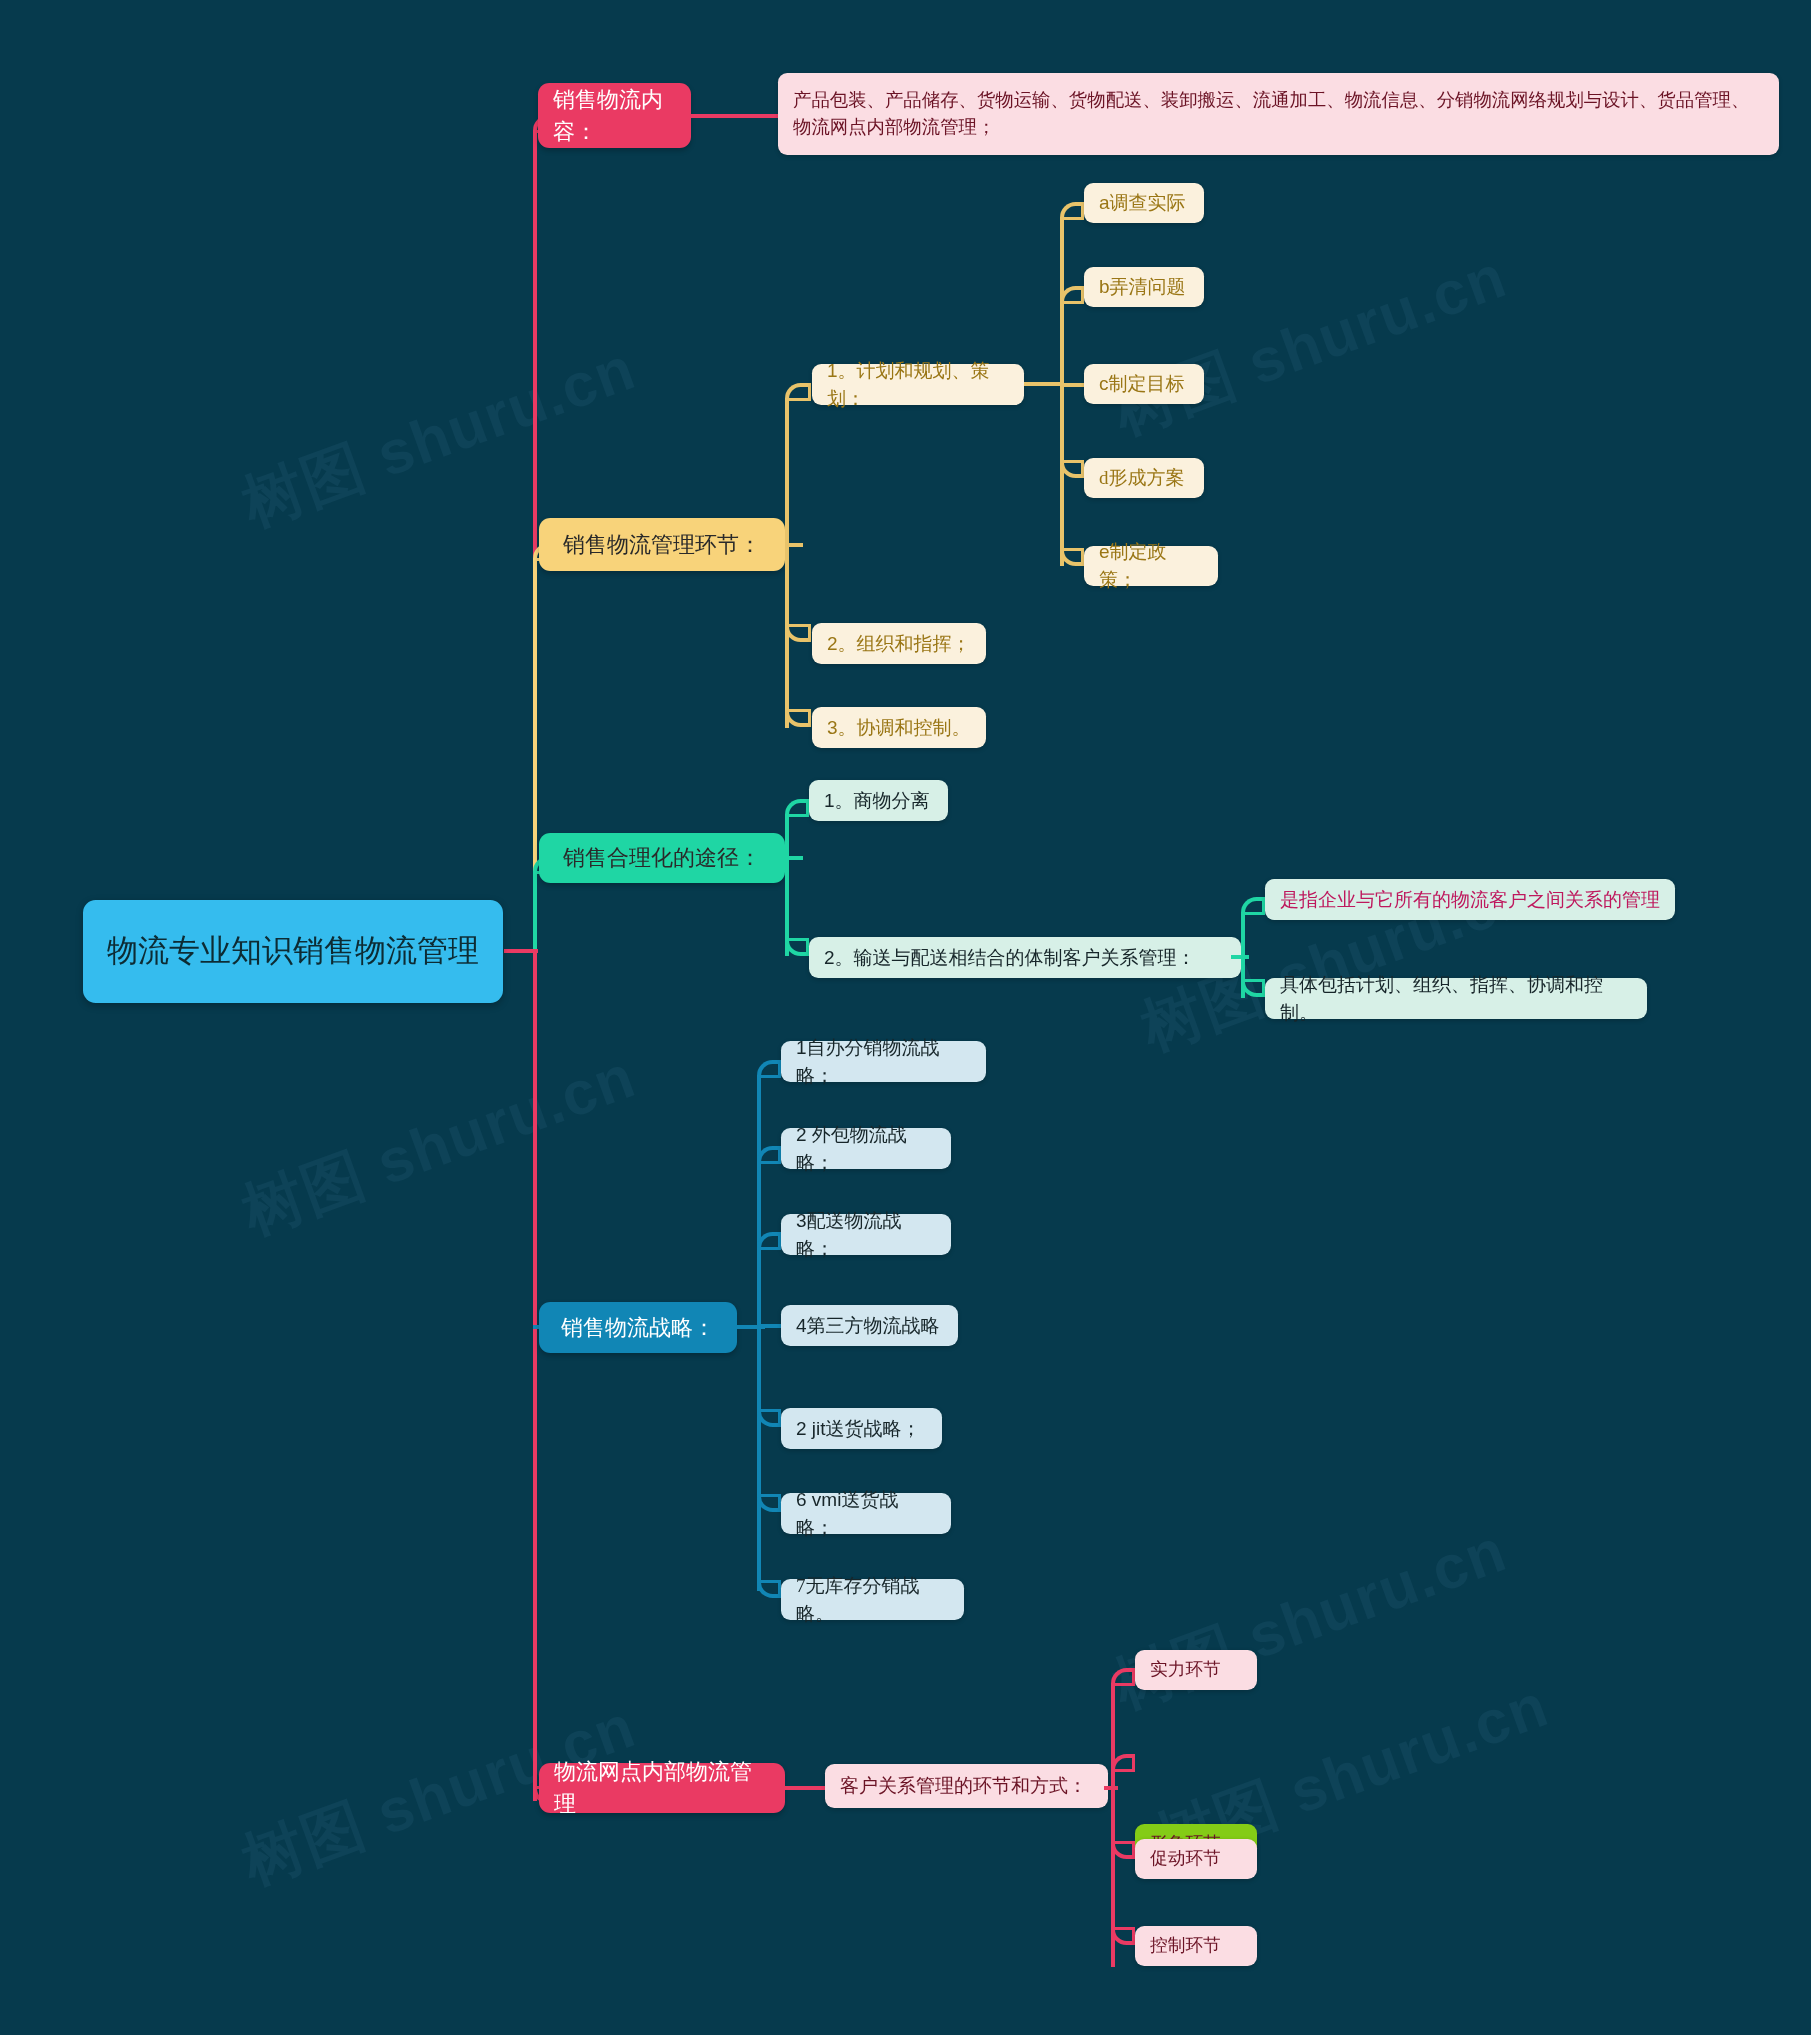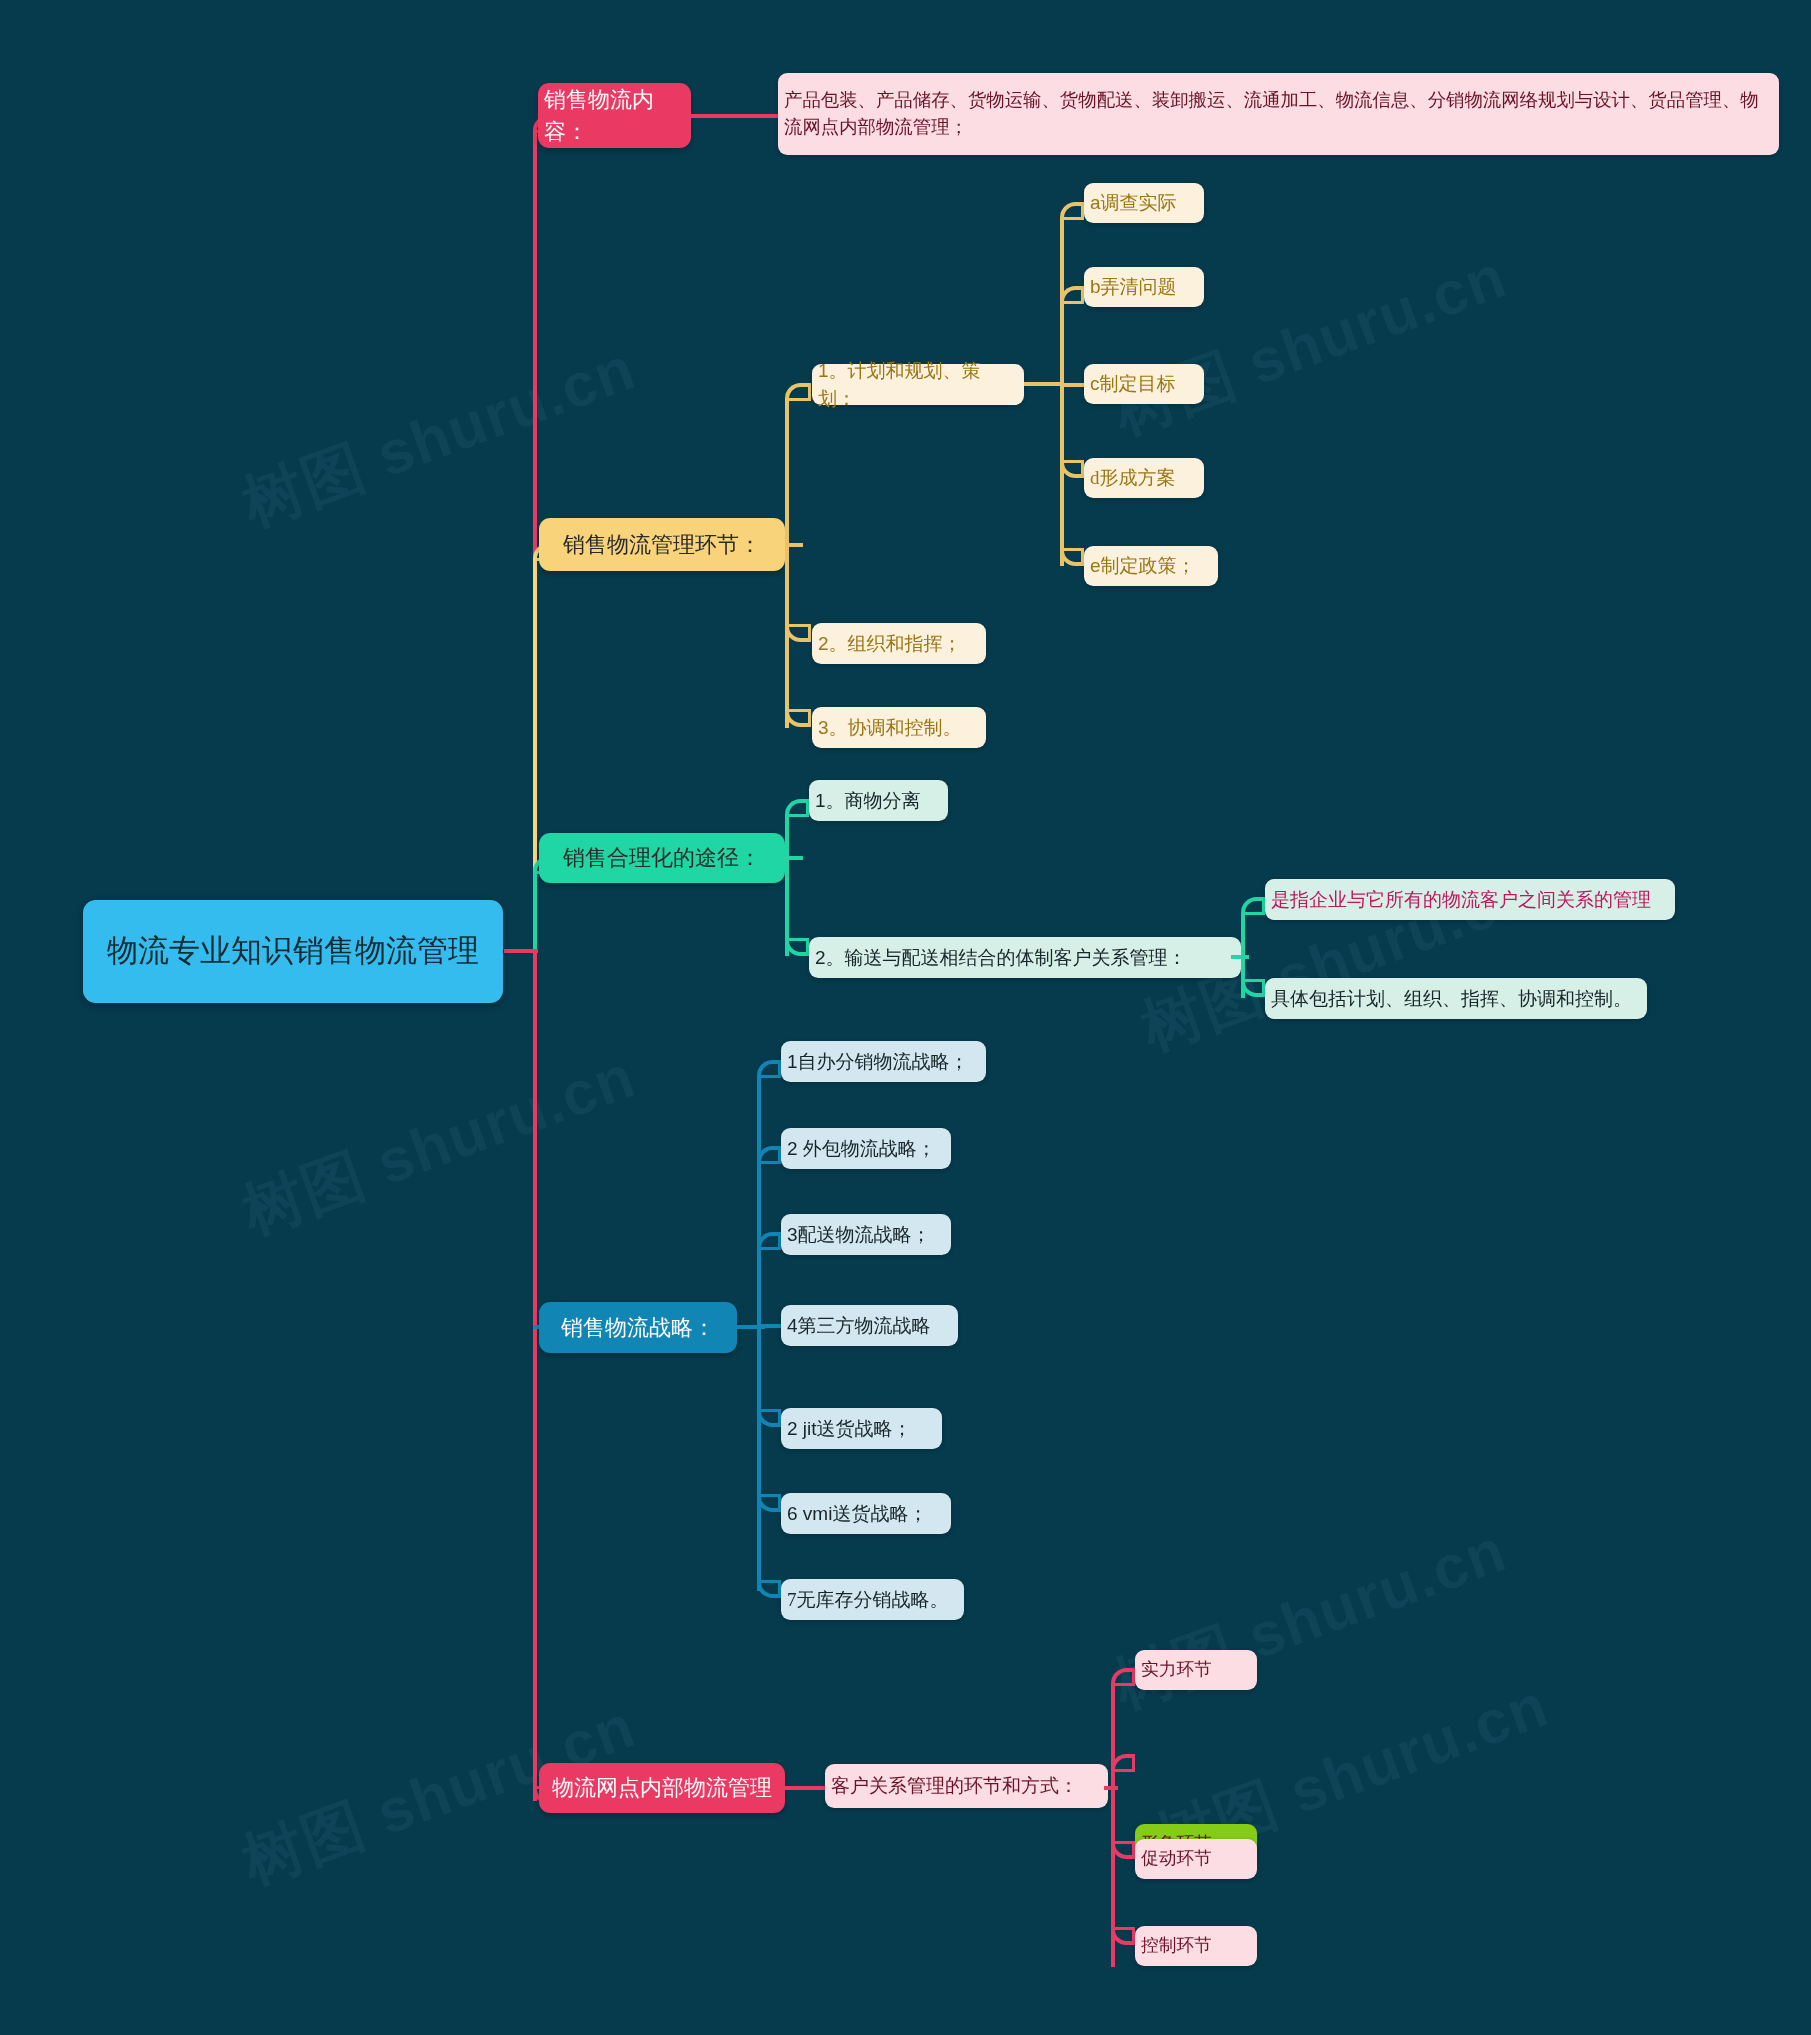--- a/index.html
+++ b/index.html
@@ -35,21 +35,21 @@
   
   .cTL{border-top-width:4.2px;border-left-width:4.2px;border-top-left-radius:15.6px;}
   .cBL{border-bottom-width:4.2px;border-left-width:4.2px;border-bottom-left-radius:15.6px;}
   
   .node{
     position:absolute;
     box-sizing:border-box;
     display:flex;
     align-items:center;
     border-radius:10px;
-    padding:7px 6px;
+    padding:7px 15px;
     line-height:1.45;
     white-space:pre-wrap;
   }
   .root{
     background:#35bcee;
     color:#0d2b33;
     font-size:31px;
     justify-content:center;
     text-align:center;
     border-radius:12.7px;

